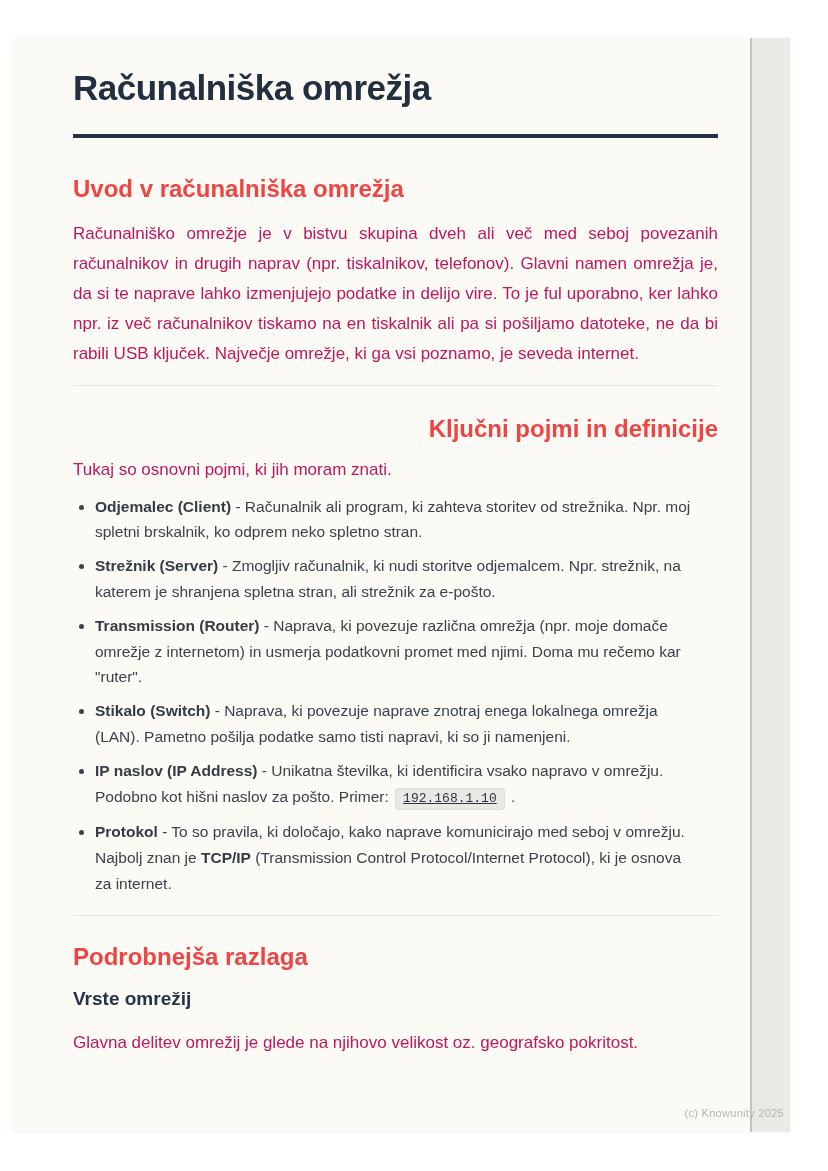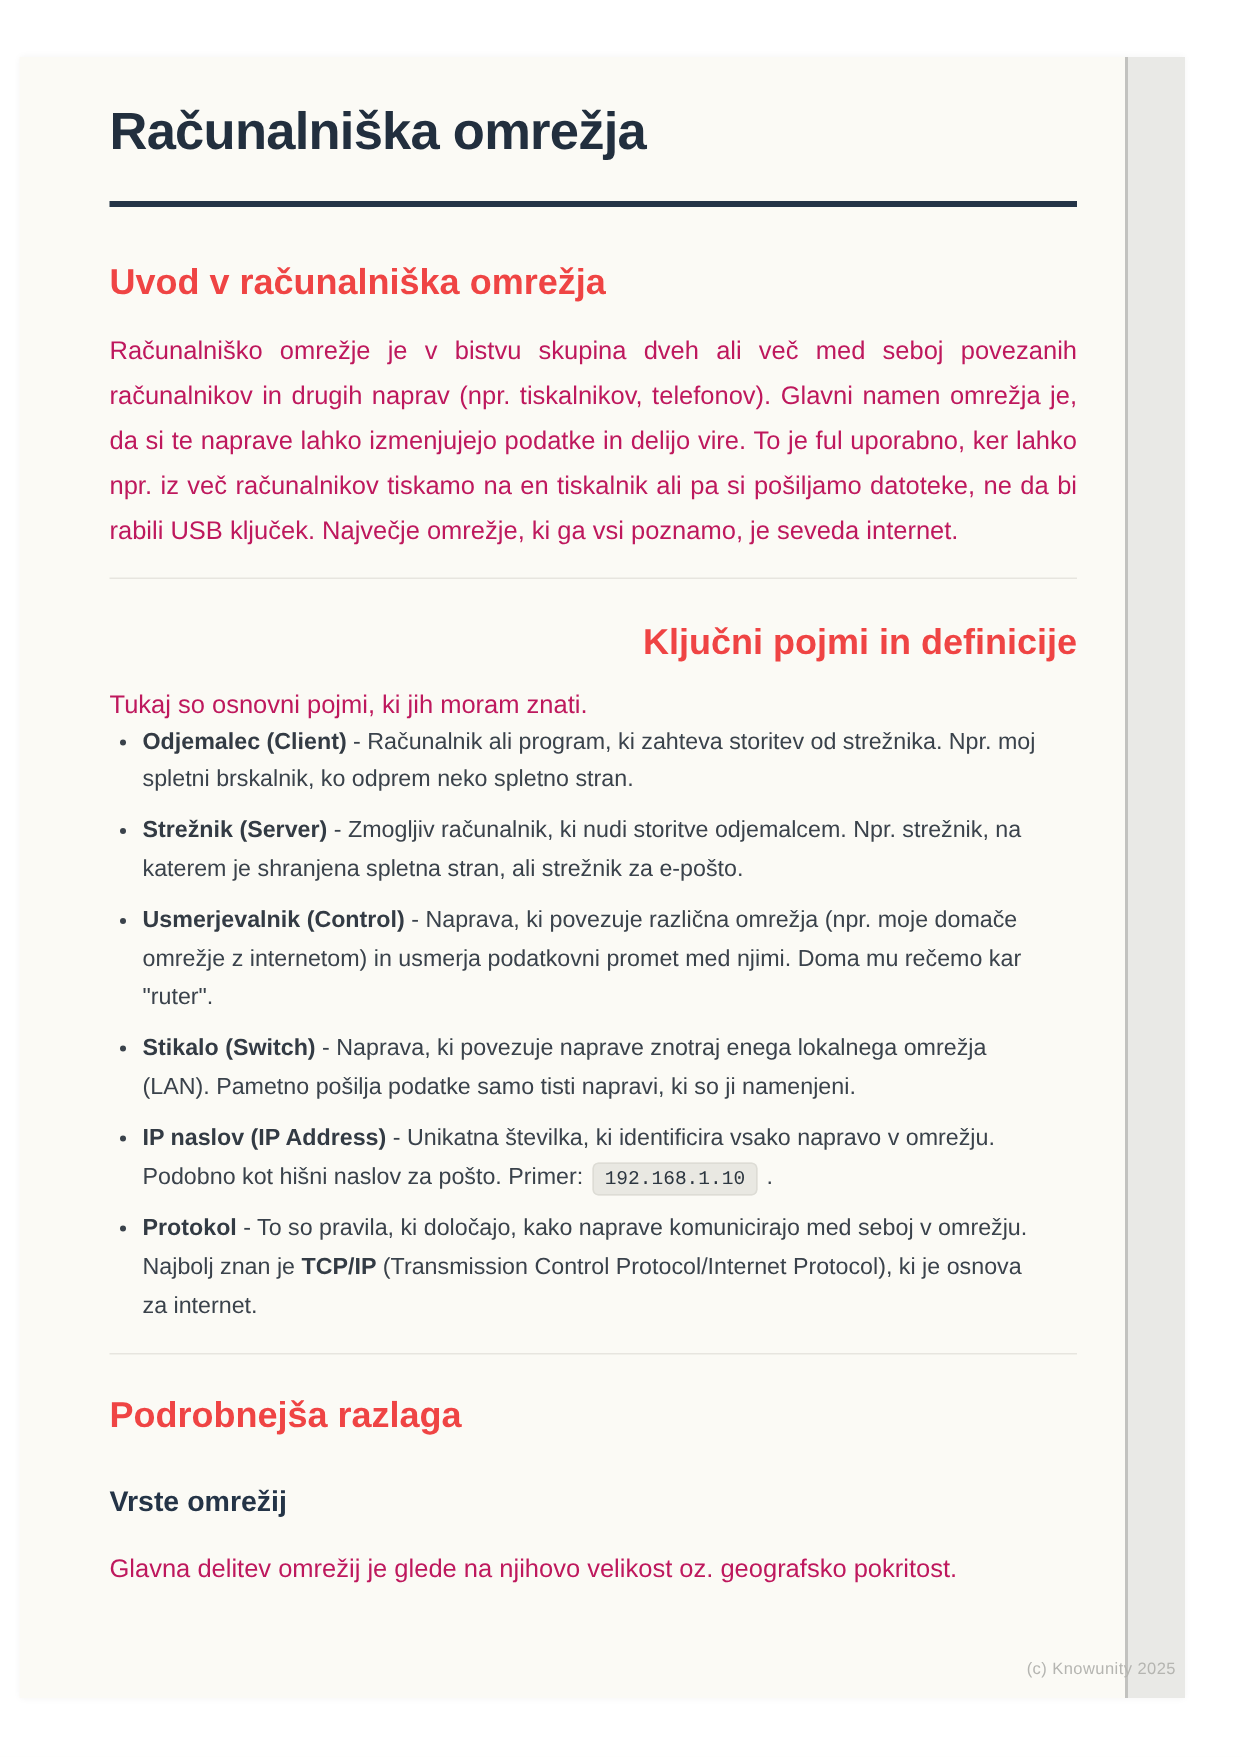--- a/index.html
+++ b/index.html
@@ -51,21 +51,21 @@
     line-height: 1.28;
     margin-top: 36px;
   }
   h2.section-heading.terms { margin-top: 28px; text-align: right; }
   h2.section-heading.detail { margin-top: 26px; }
   h3.sub-heading {
     font-size: 19px;
     font-weight: 700;
     color: #243447;
     line-height: 1.25;
-    margin-top: 30px;
+    margin-top: 14px;
   }
   p.body-text {
     font-size: 17px;
     color: #be185d;
     width: 645px;
   }
   p.intro-text {
     margin-top: 14px;
     line-height: 30px;
     text-align: justify;
@@ -80,21 +80,21 @@
   }
   .divider {
     margin-top: 16px;
     width: 645px;
     height: 1px;
     background: #e7e5df;
     border: none;
   }
   .divider.second { margin-top: 18px; }
   ul.terms-list {
-    margin-top: 0;
+    margin-top: 12px;
     padding-left: 22px;
     width: 623px;
   }
   ul.terms-list li {
     font-size: 15.5px;
     color: #3a424b;
     line-height: 25.8px;
     list-style-type: disc;
   }
   ul.terms-list li + li { margin-top: 8px; }
@@ -102,20 +102,21 @@
   code.code-chip {
     font-family: "Liberation Mono", "DejaVu Sans Mono", monospace;
     font-size: 13px;
     color: #2c3640;
     background: #e9e8e2;
     border: 1px solid #dddcd5;
     border-radius: 4px;
     padding: 2px 7px 3px 7px;
     margin: 0 2px;
     white-space: nowrap;
+    text-decoration: underline;
   }
   .watermark {
     position: absolute;
     right: 6px;
     bottom: 13px;
     font-size: 11px;
     color: #b5b5b1;
     z-index: 2;
     letter-spacing: 0.3px;
     text-align: right;
@@ -135,21 +136,21 @@
     <p class="body-text intro-text">Računalniško omrežje je v bistvu skupina dveh ali več med seboj povezanih računalnikov in drugih naprav (npr. tiskalnikov, telefonov). Glavni namen omrežja je, da si te naprave lahko izmenjujejo podatke in delijo vire. To je ful uporabno, ker lahko npr. iz več računalnikov tiskamo na en tiskalnik ali pa si pošiljamo datoteke, ne da bi rabili USB ključek. Največje omrežje, ki ga vsi poznamo, je seveda internet.</p>
 
     <hr class="divider">
 
     <h2 class="section-heading terms">Ključni pojmi in definicije</h2>
     <p class="body-text lead-text">Tukaj so osnovni pojmi, ki jih moram znati.</p>
 
     <ul class="terms-list">
       <li><strong>Odjemalec (Client)</strong><span> - Računalnik ali program, ki zahteva storitev od strežnika. Npr. moj spletni brskalnik, ko odprem neko spletno stran.</span></li>
       <li><strong>Strežnik (Server)</strong><span> - Zmogljiv računalnik, ki nudi storitve odjemalcem. Npr. strežnik, na katerem je shranjena spletna stran, ali strežnik za e-pošto.</span></li>
-      <li><strong>Usmerjevalnik (Control)</strong><span> - Naprava, ki povezuje različna omrežja (npr. moje domače omrežje z internetom) in usmerja podatkovni promet med njimi. Doma mu rečemo kar "ruter".</span></li>
+      <li><strong>Transmission (Router)</strong><span> - Naprava, ki povezuje različna omrežja (npr. moje domače omrežje z internetom) in usmerja podatkovni promet med njimi. Doma mu rečemo kar "ruter".</span></li>
       <li><strong>Stikalo (Switch)</strong><span> - Naprava, ki povezuje naprave znotraj enega lokalnega omrežja (LAN). Pametno pošilja podatke samo tisti napravi, ki so ji namenjeni.</span></li>
       <li><strong>IP naslov (IP Address)</strong><span> - Unikatna številka, ki identificira vsako napravo v omrežju. Podobno kot hišni naslov za pošto. Primer: </span><code class="code-chip">192.168.1.10</code><span> .</span></li>
       <li><strong>Protokol</strong><span> - To so pravila, ki določajo, kako naprave komunicirajo med seboj v omrežju. Najbolj znan je </span><strong>TCP/IP</strong><span> (Transmission Control Protocol/Internet Protocol), ki je osnova za internet.</span></li>
     </ul>
 
     <hr class="divider second">
 
     <h2 class="section-heading detail">Podrobnejša razlaga</h2>
     <h3 class="sub-heading">Vrste omrežij</h3>
     <p class="body-text detail-text">Glavna delitev omrežij je glede na njihovo velikost oz. geografsko pokritost.</p>

